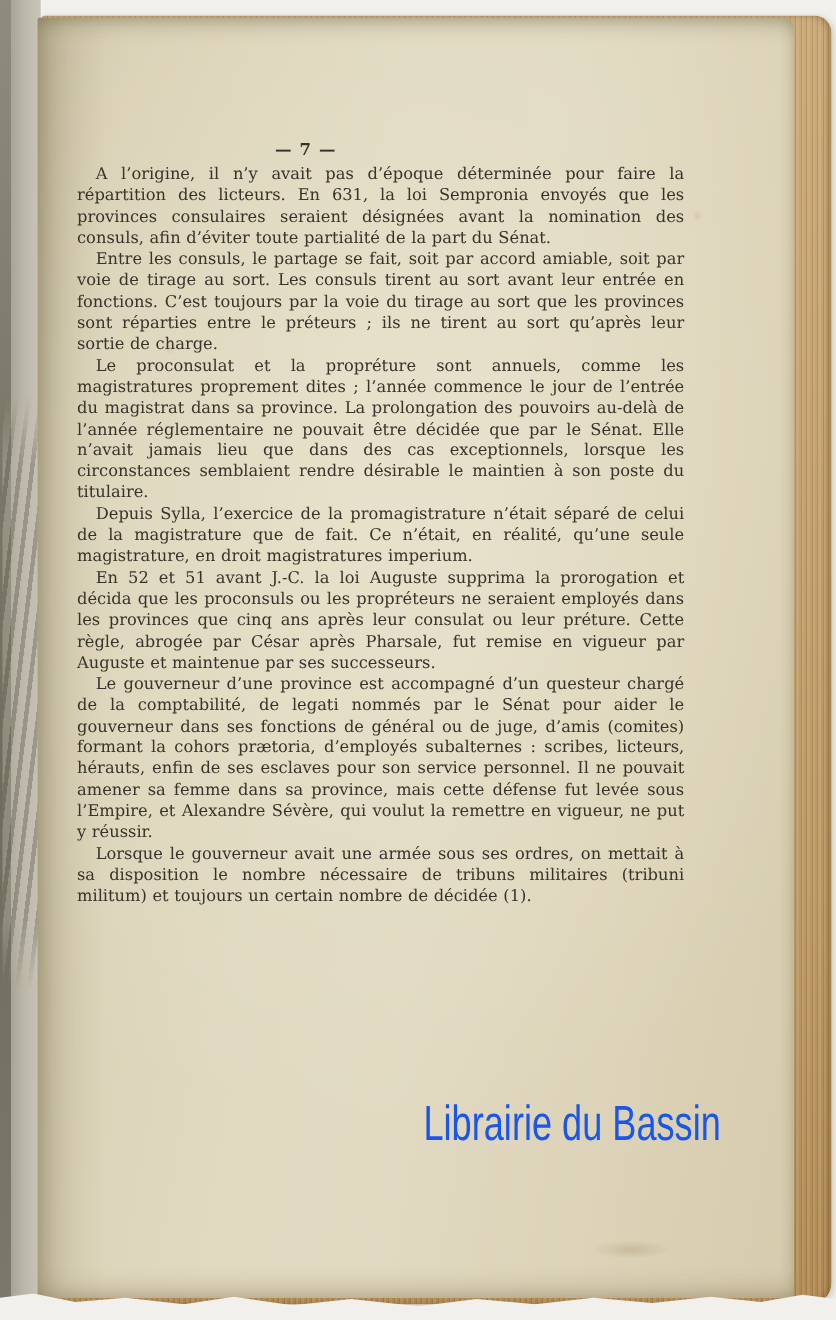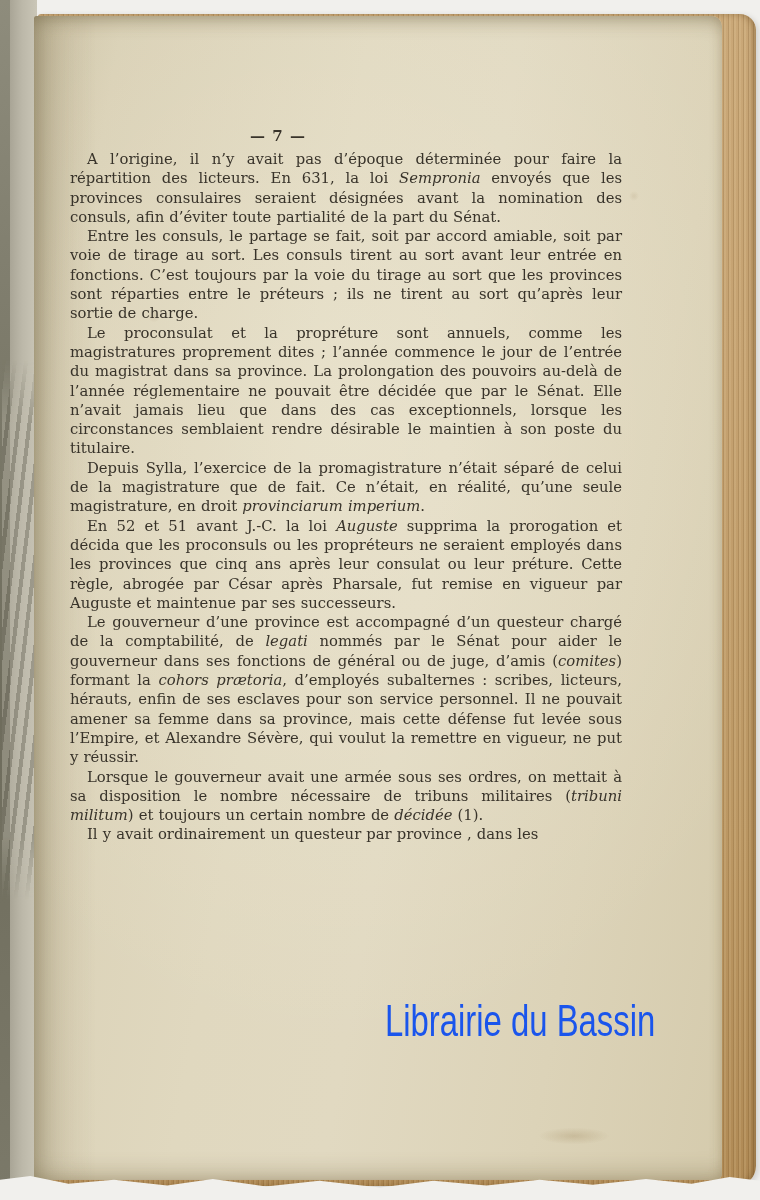--- a/index.html
+++ b/index.html
@@ -66,21 +66,21 @@
   
   .page-number{
     position:absolute;left:70px;top:127px;width:416px;z-index:6;
     text-align:center;font-size:15px;font-weight:bold;letter-spacing:1px;color:#38332a;
   }
   .body-text{
     position:absolute;left:70px;top:149px;width:552px;z-index:6;
     font-size:14.8px;line-height:19.3px;color:#38332a;
   }
   .para{margin:0;text-indent:17px;text-align:justify;word-spacing:0.4px;}
-  .it{font-style:italic;}
+  .it{}
   .footnote{
     position:absolute;left:70px;top:930px;width:552px;z-index:6;
     font-size:12.9px;line-height:16.8px;color:#3c372e;
     text-indent:15px;text-align:justify;
   }
   
   .watermark{
     position:absolute;left:385px;top:998px;z-index:8;
     font-family:"Liberation Sans", sans-serif;
     font-size:45px;line-height:1;color:#1a55ec;white-space:nowrap;
@@ -104,22 +104,21 @@
   <div class="stack-stripes"></div>
   <div class="block-edge"></div>
   <div class="page-face"></div>
   <div class="page-shading"></div>
 
   <div class="page-number">— 7 —</div>
   <div class="body-text">
       <p class="para"><span>A l’origine, il n’y avait pas d’époque déterminée pour faire la répartition des licteurs. En 631, la loi </span><span class="it">Sempronia</span><span> envoyés que les provinces consulaires seraient désignées avant la nomination des consuls, afin d’éviter toute partialité de la part du Sénat.</span></p>
       <p class="para"><span>Entre les consuls, le partage se fait, soit par accord amiable, soit par voie de tirage au sort. Les consuls tirent au sort avant leur entrée en fonctions. C’est toujours par la voie du tirage au sort que les provinces sont réparties entre le préteurs ; ils ne tirent au sort qu’après leur sortie de charge.</span></p>
       <p class="para"><span>Le proconsulat et la propréture sont annuels, comme les magistratures proprement dites ; l’année commence le jour de l’entrée du magistrat dans sa province. La prolongation des pouvoirs au-delà de l’année réglementaire ne pouvait être décidée que par le Sénat. Elle n’avait jamais lieu que dans des cas exceptionnels, lorsque les circonstances semblaient rendre désirable le maintien à son poste du titulaire.</span></p>
-      <p class="para"><span>Depuis Sylla, l’exercice de la promagistrature n’était séparé de celui de la magistrature que de fait. Ce n’était, en réalité, qu’une seule magistrature, en droit </span><span class="it">provinciarum imperium</span><span>.</span></p>
+      <p class="para"><span>Depuis Sylla, l’exercice de la promagistrature n’était séparé de celui de la magistrature que de fait. Ce n’était, en réalité, qu’une seule magistrature, en droit </span><span class="it">magistratures imperium</span><span>.</span></p>
       <p class="para"><span>En 52 et 51 avant J.-C. la loi </span><span class="it">Auguste</span><span> supprima la prorogation et décida que les proconsuls ou les propréteurs ne seraient employés dans les provinces que cinq ans après leur consulat ou leur préture. Cette règle, abrogée par César après Pharsale, fut remise en vigueur par Auguste et maintenue par ses successeurs.</span></p>
       <p class="para"><span>Le gouverneur d’une province est accompagné d’un questeur chargé de la comptabilité, de </span><span class="it">legati</span><span> nommés par le Sénat pour aider le gouverneur dans ses fonctions de général ou de juge, d’amis (</span><span class="it">comites</span><span>) formant la </span><span class="it">cohors prætoria</span><span>, d’employés subalternes : scribes, licteurs, hérauts, enfin de ses esclaves pour son service personnel. Il ne pouvait amener sa femme dans sa province, mais cette défense fut levée sous l’Empire, et Alexandre Sévère, qui voulut la remettre en vigueur, ne put y réussir.</span></p>
       <p class="para"><span>Lorsque le gouverneur avait une armée sous ses ordres, on mettait à sa disposition le nombre nécessaire de tribuns militaires (</span><span class="it">tribuni militum</span><span>) et toujours un certain nombre de </span><span class="it">décidée</span><span> (1).</span></p>
-      <p class="para"><span>Il y avait ordinairement un questeur par province , dans les</span></p>
     </div>
 
   <div class="watermark">Librairie du Bassin</div>
   <div class="bottom-tear"></div>
 </div>
 
 </body></html>

